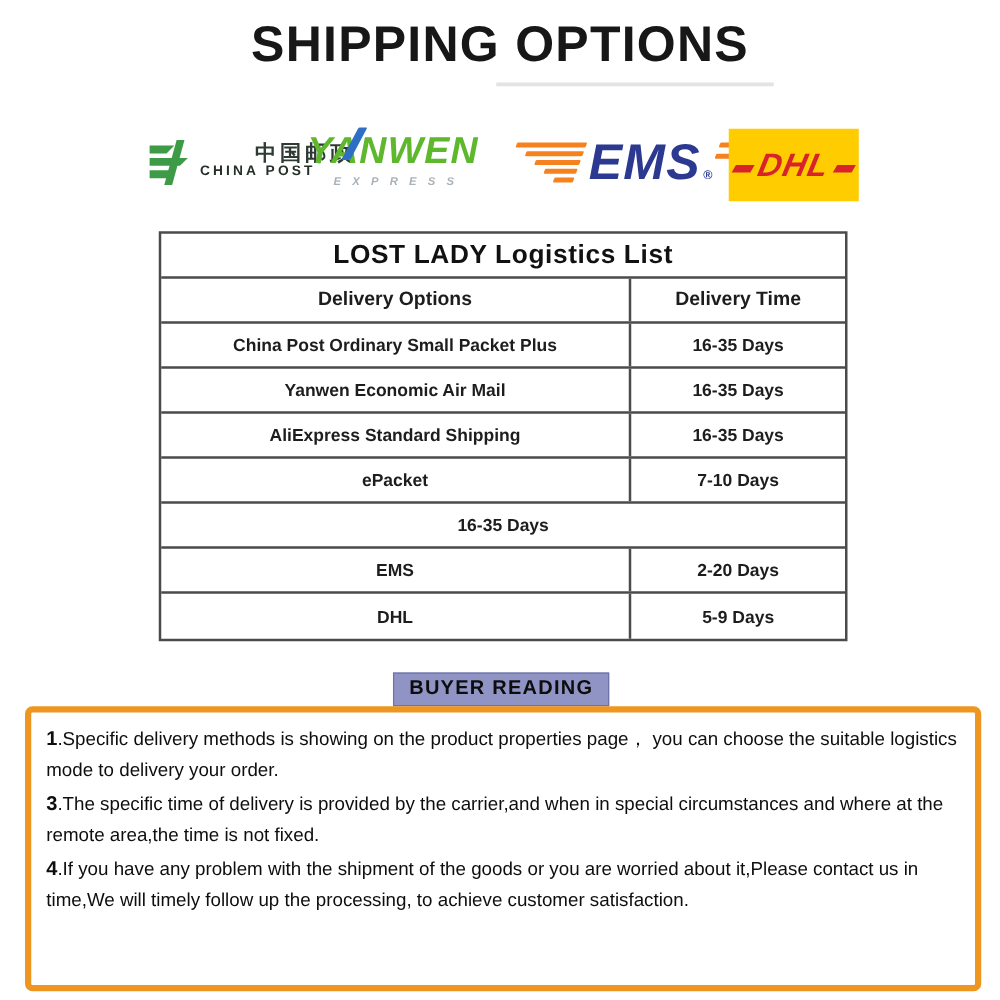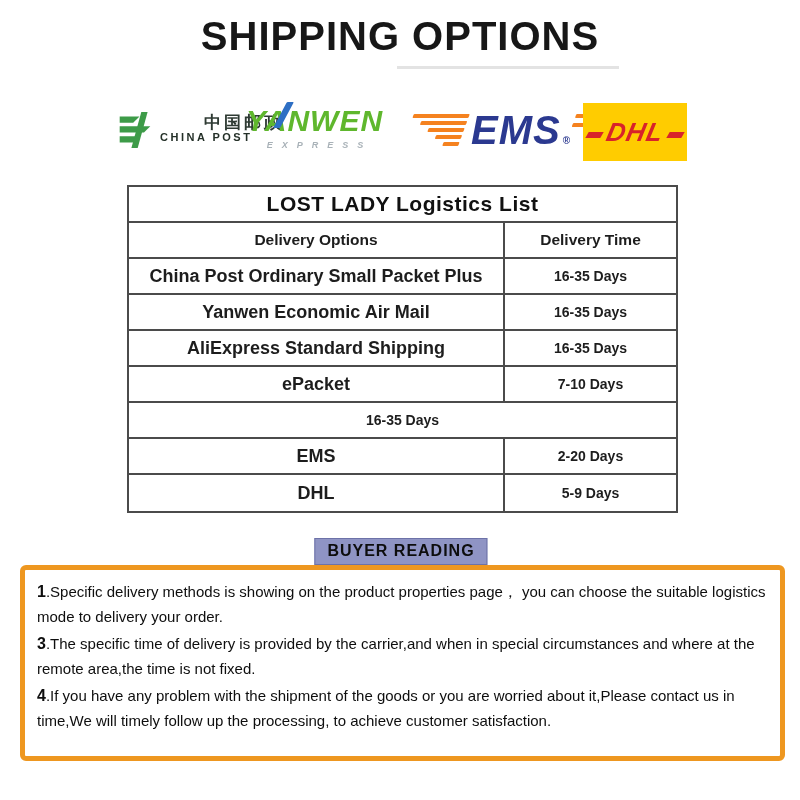--- a/index.html
+++ b/index.html
@@ -86,32 +86,32 @@
     border:2px solid var(--table-border);background:#fff;
   }
   .lt-title{
     height:36px;border-bottom:2px solid var(--table-border);
     display:flex;align-items:center;justify-content:center;
     font-size:21px;font-weight:bold;letter-spacing:0.5px;color:#111;
   }
   .lt-row{display:flex;height:36px;border-bottom:2px solid var(--table-border);}
   .lt-row:last-child{border-bottom:none;}
   .lt-cell{display:flex;align-items:center;justify-content:center;font-weight:bold;color:#1d1d1d;}
-  .lt-opt{width:376px;border-right:2px solid var(--table-border);font-size:18px;}
+  .lt-opt{width:376px;border-right:2px solid var(--table-border);font-size:14px;}
   .lt-time{flex:1;font-size:14px;}
   .lt-head .lt-cell{font-size:15.5px;}
   
   .buyer-badge{
     position:absolute;top:538px;left:50%;transform:translateX(1px) translateX(-50%);
     background:var(--badge-bg);border:1px solid var(--badge-border);
     padding:3px 12px 4px 12px;font-size:16px;font-weight:bold;letter-spacing:1px;color:#0d0d0d;
   }
   
   .notes-box{
-    position:absolute;left:20px;top:565px;width:765px;height:196px;
+    position:absolute;left:20px;top:565px;width:765px;height:228px;
     border:5px solid var(--orange-border);border-radius:6px;background:#fff;
     padding:9px 12px 8px 12px;
   }
   .note{font-size:15px;line-height:1.62;color:#0e0e0e;margin-bottom:2px;}
   .note b{font-size:16px;}
 </style>
 </head>
 <body>
 
 <div class="page-title">SHIPPING OPTIONS</div>

